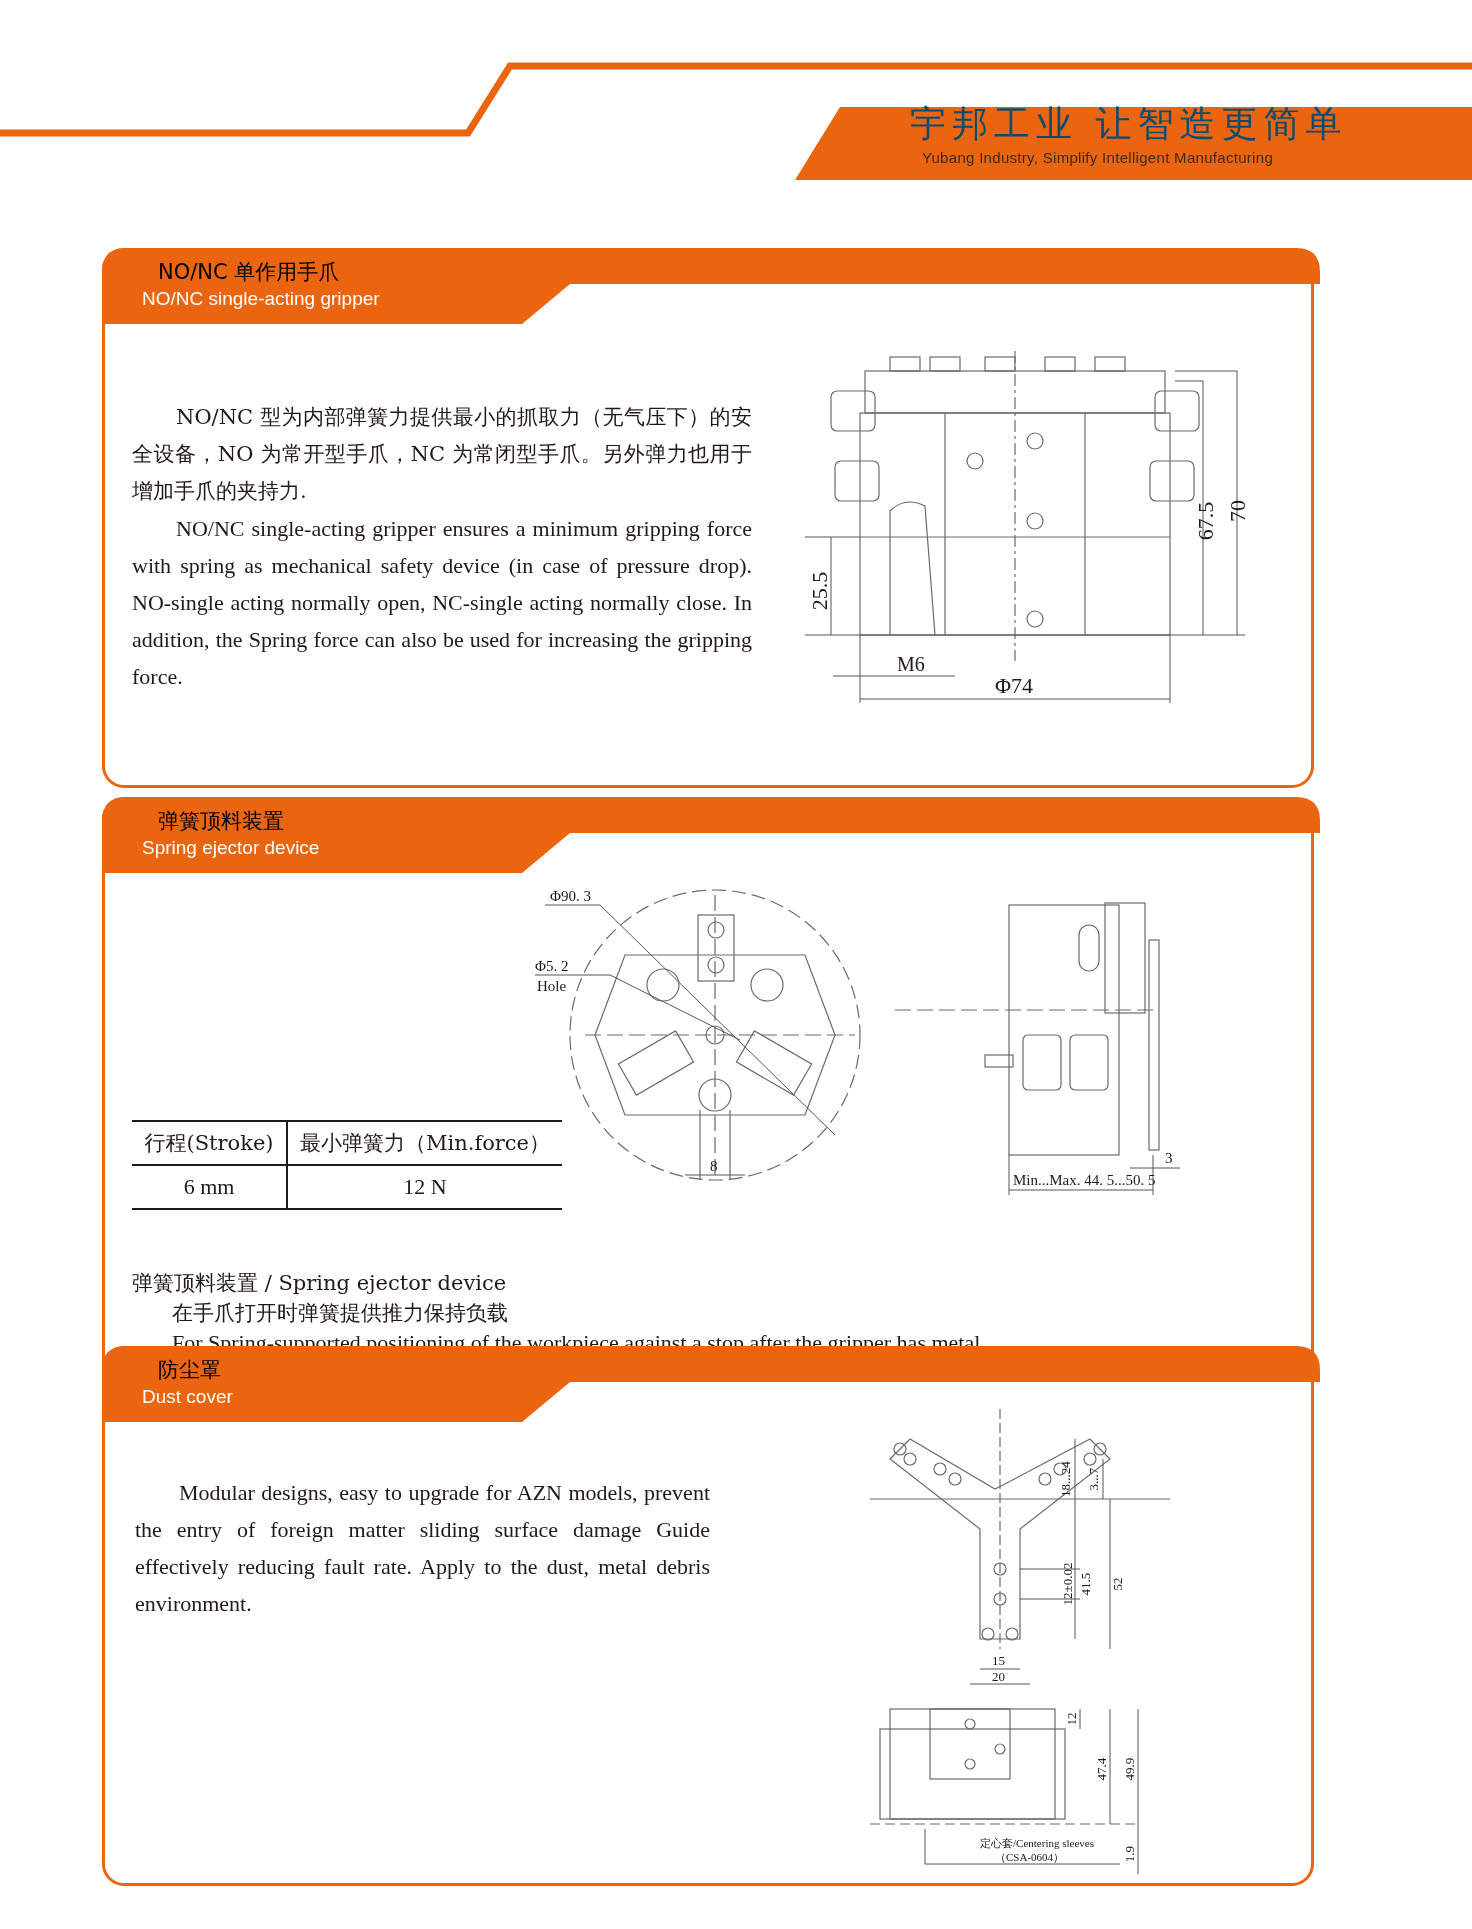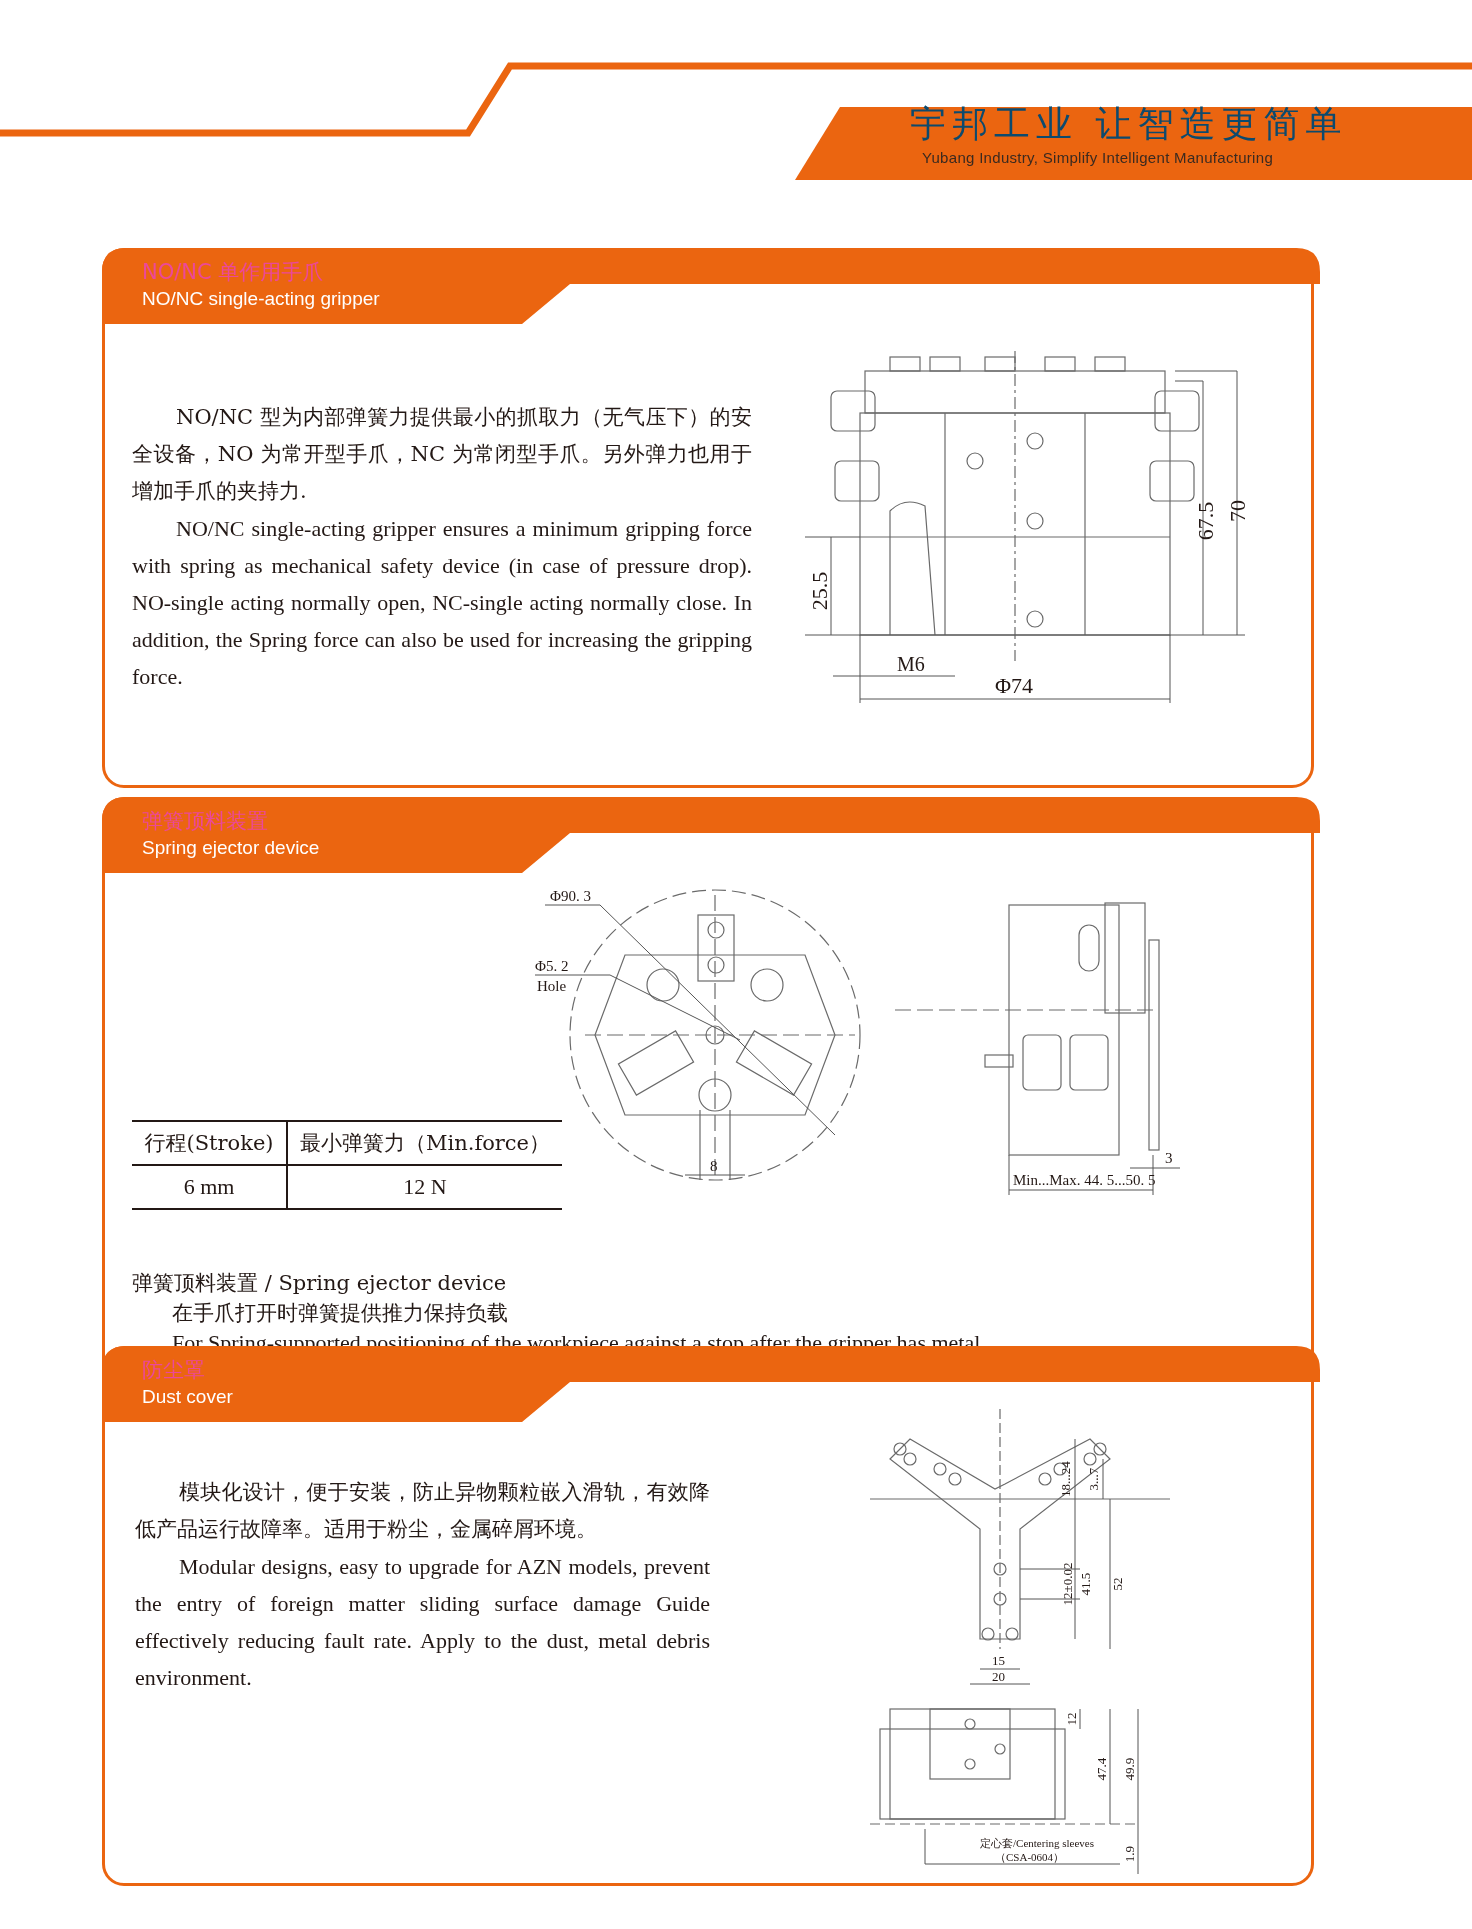--- a/index.html
+++ b/index.html
@@ -7,21 +7,21 @@
 
   
   .brand-svg { position:absolute; left:0; top:0; }
   .brand-cn { position:absolute; left:910px; top:100px; font-family:"DejaVu Serif", serif; font-size:36px; color:#0c4a6e; letter-spacing:6px; white-space:nowrap; }
   .brand-en { position:absolute; left:922px; top:149px; font-family:"Liberation Sans", sans-serif; font-size:15px; color:#3a2a20; white-space:nowrap; letter-spacing:0.3px; }
 
   
   .section { position:absolute; left:102px; width:1212px; border:3px solid #eb6510; border-radius:22px; box-sizing:border-box; background:#fff; }
   .sec-head { position:absolute; left:-3px; top:-3px; height:76px; width:1218px; }
   .sec-head svg { position:absolute; left:0; top:0; }
-  .sec-title-cn { position:absolute; left:40px; top:10px; font-family:"DejaVu Sans", sans-serif; font-size:21px; color:#ec4899; white-space:nowrap; }
+  .sec-title-cn { position:absolute; left:56px; top:10px; font-family:"DejaVu Sans", sans-serif; font-size:21px; color:#000000; white-space:nowrap; }
   .sec-title-en { position:absolute; left:40px; top:40px; font-family:Liberation Sans, sans-serif; font-size:19px; color:#fff; white-space:nowrap; }
 
   .para { position:absolute; font-size:22px; line-height:37px; text-align:justify; }
   .para p { margin:0; }
   .indent { text-indent:44px; }
   .cn { font-family:"DejaVu Serif", serif; font-size:21px; }
 
   .drawing { position:absolute; }
   .dim { font-family:"Liberation Serif", serif; fill:#231815; }
 
@@ -181,21 +181,20 @@
 
 <div class="section" style="top:1346px; height:540px;">
   <div class="sec-head">
     <svg width="1218" height="76">
       <path d="M0,76 L0,24 Q0,0 24,0 L1194,0 Q1218,0 1218,24 L1218,36 L468,36 L420,76 Z" fill="#eb6510"></path>
     </svg>
     <div class="sec-title-cn">防尘罩</div>
     <div class="sec-title-en">Dust cover</div>
   </div>
   <div class="para" style="left:30px; top:125px; width:575px;">
-    <p class="indent cn">模块化设计，便于安装，防止异物颗粒嵌入滑轨，有效降低产品运行故障率。适用于粉尘，金属碎屑环境。</p>
     <p class="indent">Modular designs, easy to upgrade for AZN models, prevent the entry of foreign matter sliding surface damage Guide effectively reducing fault rate. Apply to the dust, metal debris environment.</p>
   </div>
   <svg class="drawing" style="left:765px; top:50px;" width="440" height="490">
     <g fill="none" stroke="#6a6a6a" stroke-width="1.2">
       <path d="M20,60 L40,40 L125,90 L135,85 L220,40 L240,60 L150,130 L150,240 L110,240 L110,130 Z"></path>
       <circle cx="30" cy="50" r="6"></circle>
         <circle cx="40" cy="60" r="6"></circle>
         <circle cx="230" cy="50" r="6"></circle>
         <circle cx="220" cy="60" r="6"></circle>
       <circle cx="70" cy="70" r="6"></circle>

